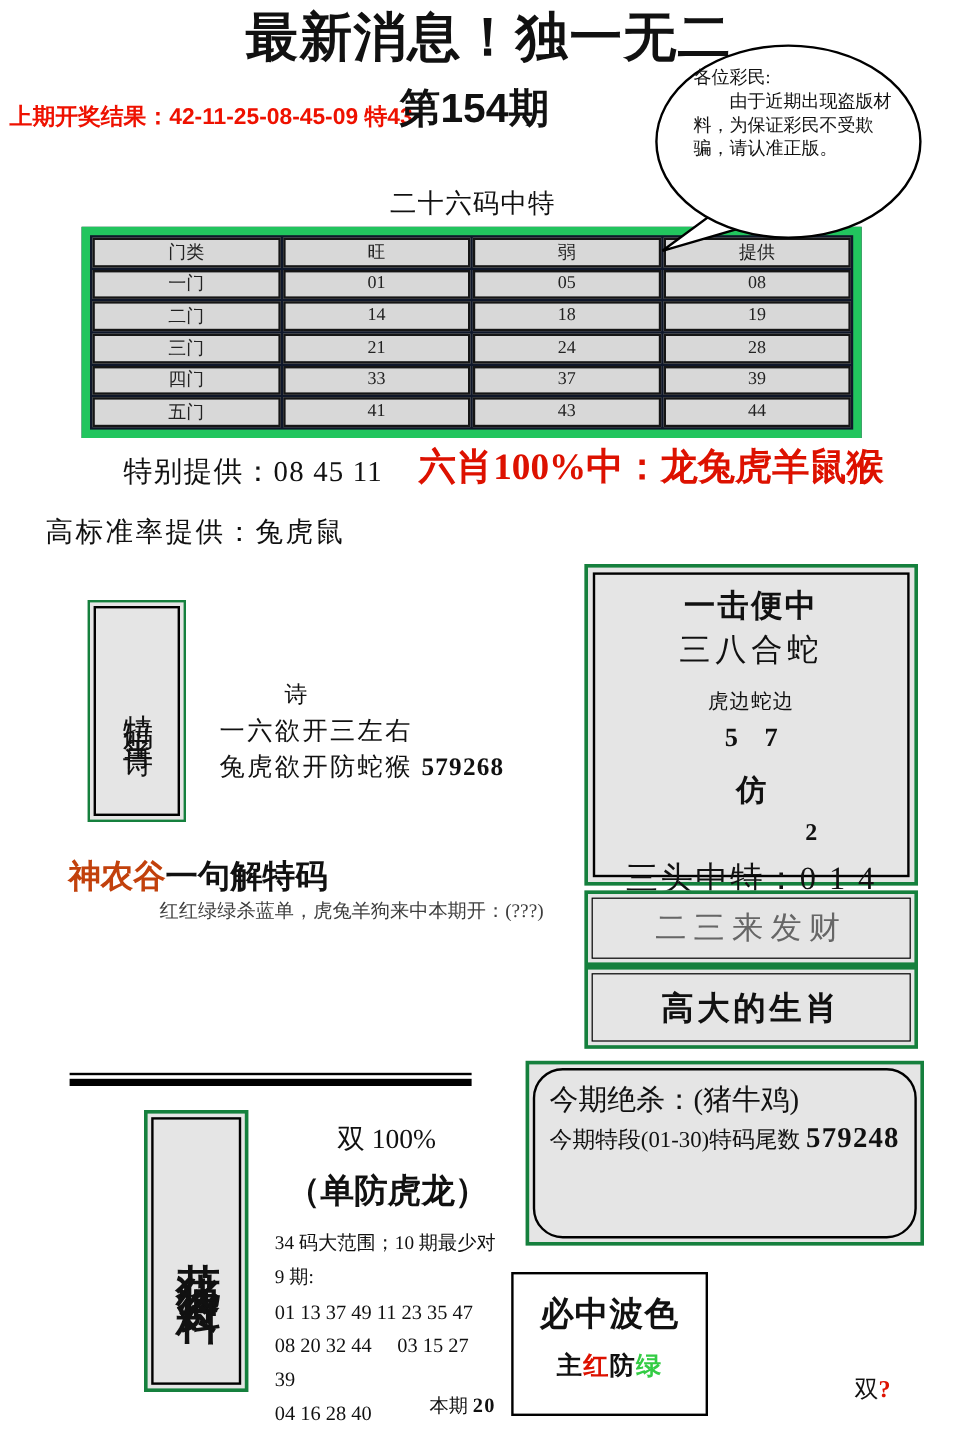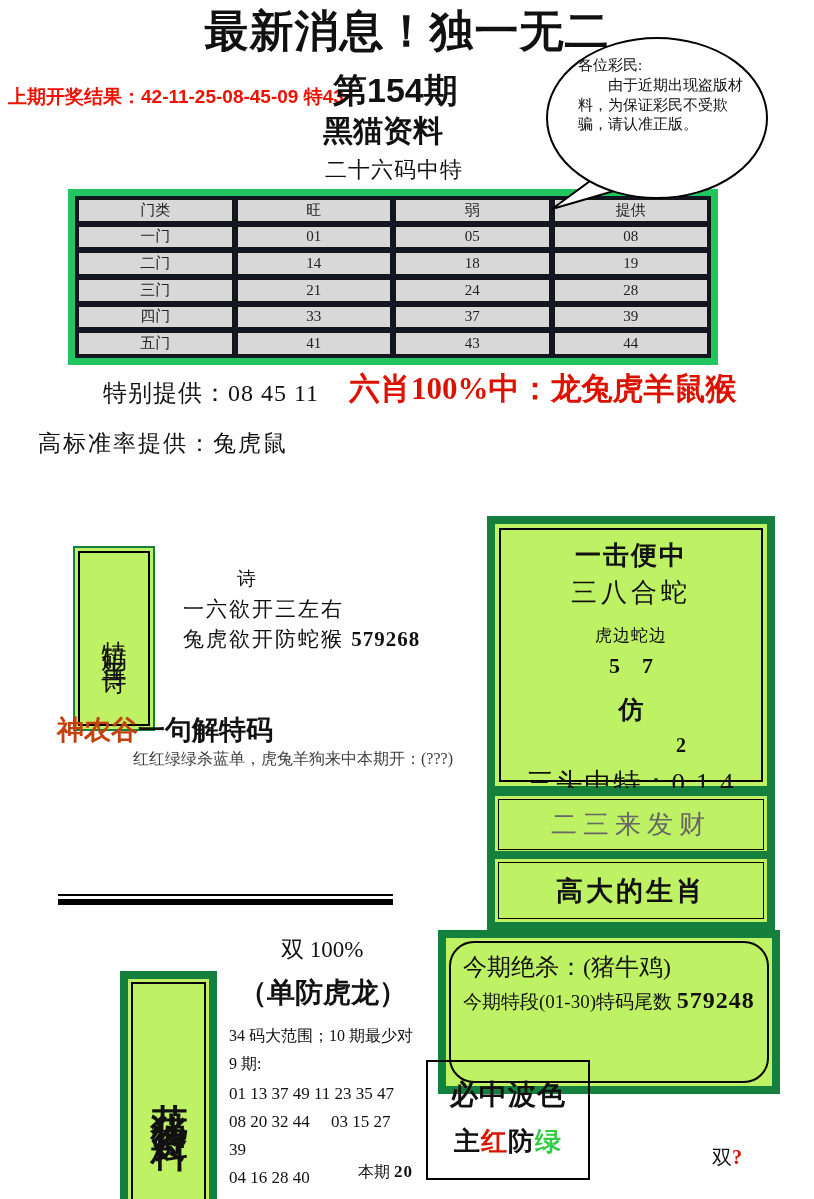--- a/index.html
+++ b/index.html
@@ -29,21 +29,21 @@
     border-collapse:separate;border-spacing:2px;background:#0f172a;border:7px solid #22c55e;table-layout:fixed;}
   #door-table th,#door-table td{background:#d8d8d8;border:2px solid #151515;text-align:center;
     font-size:15px;font-weight:normal;color:#222;padding:0;}
 
   
   #special-offer{left:103px;top:377px;font-size:24px;letter-spacing:1px;}
   #six-xiao{left:349px;top:368px;font-size:31px;font-weight:bold;color:#dd1100;}
   #high-standard{left:38px;top:428px;font-size:23px;letter-spacing:2px;}
 
   
-  .dbox{position:absolute;border:8px solid #15803d;background:#bef264;margin-top:46px;}
+  .dbox{position:absolute;border:3px solid #15803d;background:#e5e5e5;}
   .dbox .inner{position:absolute;inset:3px;border:2px solid #000;}
   .thin .inner{border-width:1px;}
 
   
   #poem-box{left:73px;top:500px;width:78px;height:181px;border-width:2px;}
   #poem-box .inner{display:flex;align-items:center;justify-content:center;}
   .vtext{writing-mode:vertical-rl;text-orientation:upright;}
   #poem-box .vtext{font-size:25px;letter-spacing:7px;}
   #poem-label{left:237px;top:566px;font-size:19px;}
   #poem-line1{left:183px;top:595px;font-size:21px;letter-spacing:2px;}
@@ -90,34 +90,33 @@
   #single-guard{left:239px;top:974px;font-size:28px;font-weight:bold;}
   #range-line1{left:229px;top:1026px;font-size:16px;}
   #range-line2{left:229px;top:1054px;font-size:16px;}
   #numbers-block{left:229px;top:1080px;font-size:17px;line-height:28px;}
   #current-issue{left:358px;top:1162px;font-size:16px;}
   #current-issue .code{font-size:17px;}
 
   
   #wave-box{left:426px;top:1060px;width:160px;height:116px;border:2px solid #000;text-align:center;}
   #wave-title{margin-top:14px;font-size:28px;font-weight:bold;letter-spacing:1px;}
-  #wave-line{margin-top:10px;font-size:26px;font-weight:bold;letter-spacing:1px;}
+  #wave-line{margin-top:10px;font-size:21px;font-weight:bold;letter-spacing:1px;}
 
   #double-q{left:712px;top:1144px;font-size:20px;}
   #double-q .q{color:#dd1100;font-weight:bold;}
 </style>
 </head>
 <body>
 
 <div id="page">
 
   <div id="main-title" class="abs">最新消息！独一无二</div>
   <div id="prev-result" class="abs hei">上期开奖结果：42-11-25-08-45-09 特43</div>
   <div id="issue-no" class="abs hei">第154期</div>
-  <div id="source-name" class="abs hei">黑猫资料</div>
   <div id="subtitle" class="abs">二十六码中特</div>
 
   <svg id="bubble-svg" class="abs" width="245" height="190">
     <polygon points="17,181 81,134 117,152" fill="#fff" stroke="#000" stroke-width="2"></polygon>
     <ellipse cx="122" cy="90" rx="110" ry="80" fill="#fff" stroke="#000" stroke-width="2"></ellipse>
   </svg>
   <div id="bubble-text" class="abs">
     <div>各位彩民:</div>
     <div class="indent">由于近期出现盗版材料，为保证彩民不受欺骗，请认准正版。</div>
   </div>

